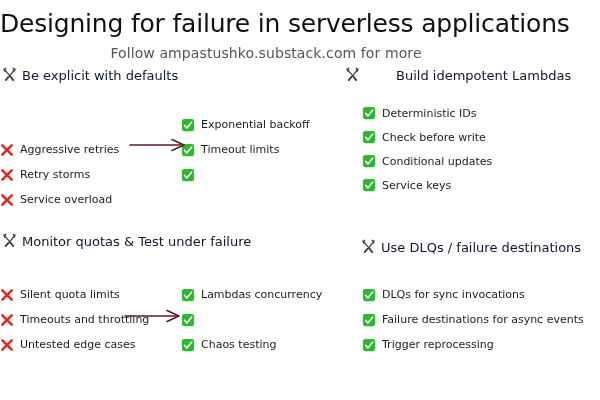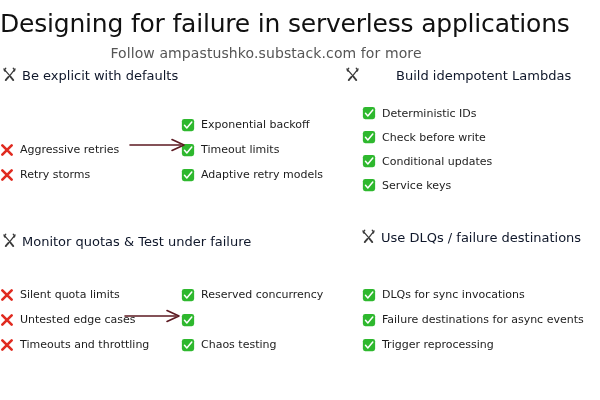--- a/index.html
+++ b/index.html
@@ -62,21 +62,21 @@
     height: 15px;
     flex: 0 0 15px;
     position: relative;
     top: -1px;
   }
   .hdr-icon svg { display: block; }
 
   .sh-defaults    { left: 2px;   top: 68px; }
   .sh-idempotent  { left: 345px; top: 68px; gap: 36px; }
   .sh-monitor     { left: 2px;   top: 234px; }
-  .sh-dlq         { left: 361px; top: 230px; }
+  .sh-dlq         { left: 361px; top: 240px; }
 
   
   .list {
     position: absolute;
   }
   .item {
     display: flex;
     align-items: center;
     gap: 6px;
     height: 25px;
@@ -150,20 +150,28 @@
     <span>Aggressive retries</span>
   </div>
   <div class="item">
     <span class="mark">
       <svg width="14" height="14" viewBox="0 0 24 24">
         <path d="M4 4 L20 20 M20 4 L4 20" stroke="#e02b20" stroke-width="4.5" stroke-linecap="round"></path>
       </svg>
     </span>
     <span>Retry storms</span>
   </div>
+  <div class="item">
+    <span class="mark">
+      <svg width="14" height="14" viewBox="0 0 24 24">
+        <path d="M4 4 L20 20 M20 4 L4 20" stroke="#e02b20" stroke-width="4.5" stroke-linecap="round"></path>
+      </svg>
+    </span>
+    <span>Service overload</span>
+  </div>
 </div>
 
 <div class="list list-good-top">
   <div class="item">
     <span class="mark">
       <svg width="14" height="14" viewBox="0 0 24 24">
         <rect x="1.5" y="1.5" width="21" height="21" rx="4" fill="#2eb82e"></rect>
         <path d="M6 12.5 L10 17 L18.5 7" stroke="#ffffff" stroke-width="2.6" fill="none" stroke-linecap="round" stroke-linejoin="round"></path>
       </svg>
     </span>
@@ -178,21 +186,20 @@
     </span>
     <span>Timeout limits</span>
   </div>
   <div class="item">
     <span class="mark">
       <svg width="14" height="14" viewBox="0 0 24 24">
         <rect x="1.5" y="1.5" width="21" height="21" rx="4" fill="#2eb82e"></rect>
         <path d="M6 12.5 L10 17 L18.5 7" stroke="#ffffff" stroke-width="2.6" fill="none" stroke-linecap="round" stroke-linejoin="round"></path>
       </svg>
     </span>
-    <span>Adaptive retry models</span>
   </div>
 </div>
 
 <div class="arrow arrow-top">
   <svg width="62" height="14" viewBox="0 0 62 14">
     <path d="M1 7 L52 7" stroke="#5c1a22" stroke-width="1.6" stroke-linecap="round" fill="none"></path>
     <path d="M43 1.5 L55 7 L43 12.5" stroke="#5c1a22" stroke-width="1.6" fill="none" stroke-linecap="round" stroke-linejoin="round"></path>
   </svg>
 </div>
 
@@ -275,41 +282,41 @@
       </svg>
     </span>
     <span>Silent quota limits</span>
   </div>
   <div class="item">
     <span class="mark">
       <svg width="14" height="14" viewBox="0 0 24 24">
         <path d="M4 4 L20 20 M20 4 L4 20" stroke="#e02b20" stroke-width="4.5" stroke-linecap="round"></path>
       </svg>
     </span>
+    <span>Timeouts and throttling</span>
+  </div>
+  <div class="item">
+    <span class="mark">
+      <svg width="14" height="14" viewBox="0 0 24 24">
+        <path d="M4 4 L20 20 M20 4 L4 20" stroke="#e02b20" stroke-width="4.5" stroke-linecap="round"></path>
+      </svg>
+    </span>
     <span>Untested edge cases</span>
   </div>
-  <div class="item">
-    <span class="mark">
-      <svg width="14" height="14" viewBox="0 0 24 24">
-        <path d="M4 4 L20 20 M20 4 L4 20" stroke="#e02b20" stroke-width="4.5" stroke-linecap="round"></path>
-      </svg>
-    </span>
-    <span>Timeouts and throttling</span>
-  </div>
 </div>
 
 <div class="list list-good-bot">
   <div class="item">
     <span class="mark">
       <svg width="14" height="14" viewBox="0 0 24 24">
         <rect x="1.5" y="1.5" width="21" height="21" rx="4" fill="#2eb82e"></rect>
         <path d="M6 12.5 L10 17 L18.5 7" stroke="#ffffff" stroke-width="2.6" fill="none" stroke-linecap="round" stroke-linejoin="round"></path>
       </svg>
     </span>
-    <span>Reserved concurrency</span>
+    <span>Lambdas concurrency</span>
   </div>
   <div class="item">
     <span class="mark">
       <svg width="14" height="14" viewBox="0 0 24 24">
         <rect x="1.5" y="1.5" width="21" height="21" rx="4" fill="#2eb82e"></rect>
         <path d="M6 12.5 L10 17 L18.5 7" stroke="#ffffff" stroke-width="2.6" fill="none" stroke-linecap="round" stroke-linejoin="round"></path>
       </svg>
     </span>
   </div>
   <div class="item">

